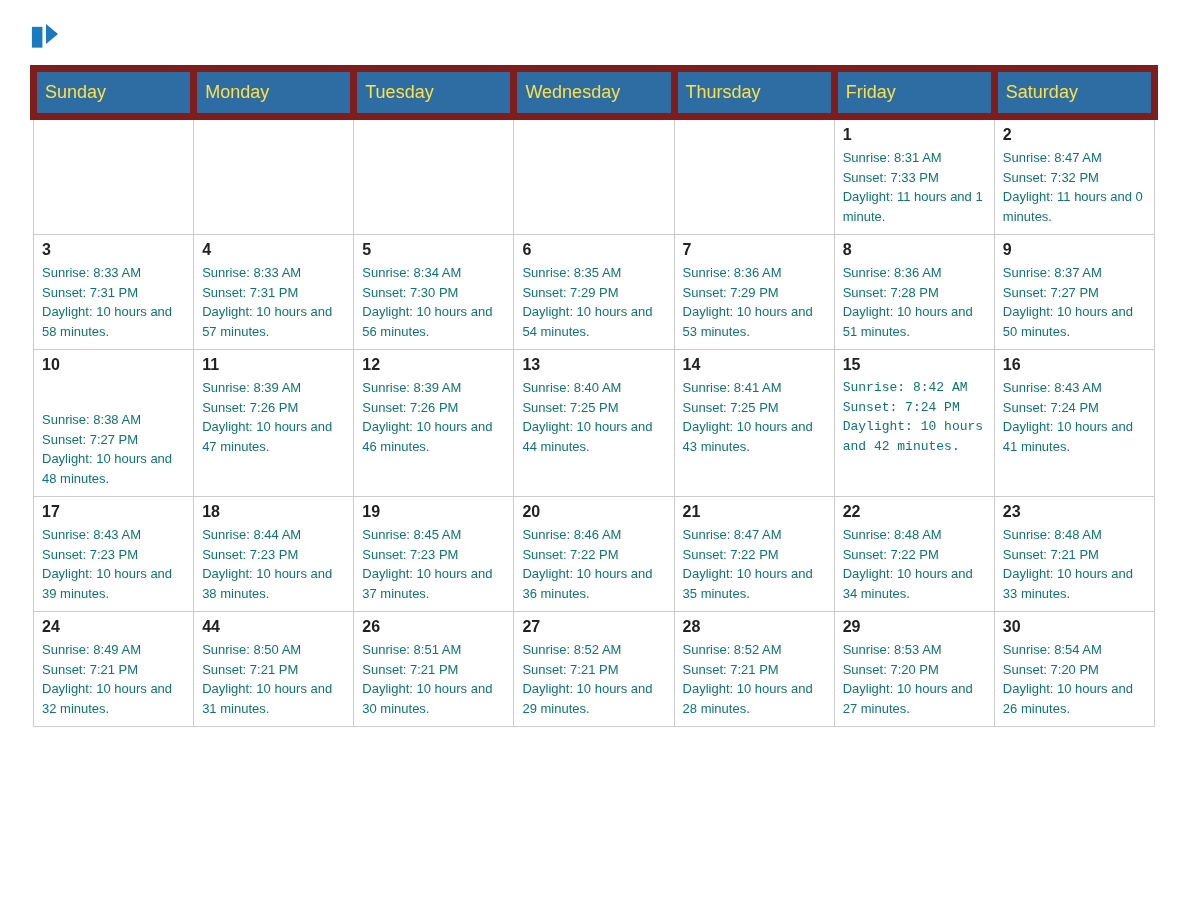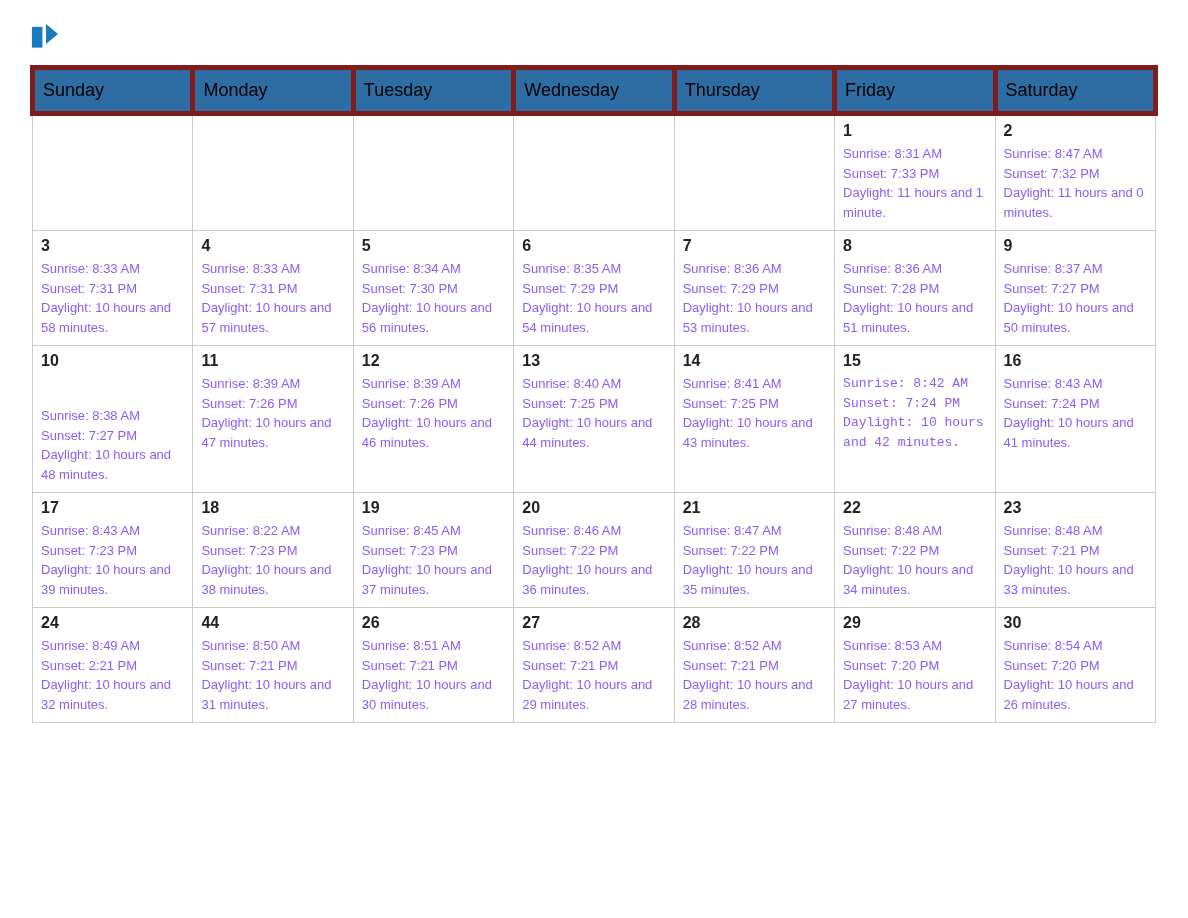--- a/index.html
+++ b/index.html
@@ -61,26 +61,26 @@
       color: #444;
       margin-top: 4px;
     }
     .calendar {
       width: 100%;
       border-collapse: collapse;
       border: 1px solid #aaa;
     }
     .calendar th {
       background-color: #2e6da4;
-      color: #000000;
+      color: #fde047;
       font-size: 18px;
       font-weight: normal;
       padding: 10px 8px;
       text-align: left;
-      border: 5px solid #7f1d1d;
+      border: 7px solid #7f1d1d;
     }
     .calendar td {
       width: 14.28%;
       vertical-align: top;
       padding: 6px 8px 8px;
       border: 1px solid #ccc;
       font-size: 13px;
       color: #333;
       min-height: 110px;
     }
@@ -90,21 +90,21 @@
     .day-number {
       font-size: 16px;
       font-weight: bold;
       color: #222;
       display: block;
       margin-bottom: 4px;
     }
     .day-info {
       font-size: 13px;
       line-height: 1.5;
-      color: #8b5cf6;
+      color: #0f766e;
     }
     .empty-cell {
       background-color: #f9f9f9;
     }
     .calendar tbody tr td {
       background-color: #fff;
     }
     .calendar tbody tr:nth-child(odd) td {
       background-color: #fff;
     }
@@ -252,21 +252,21 @@
       </tr>
       <tr class="week-row">
         <td>
           <span class="day-number">17</span>
           <div class="day-info" style="white-space: pre-line;">Sunrise: 8:43 AM
 Sunset: 7:23 PM
 Daylight: 10 hours and 39 minutes.</div>
         </td>
         <td>
           <span class="day-number">18</span>
-          <div class="day-info" style="white-space: pre-line;">Sunrise: 8:22 AM
+          <div class="day-info" style="white-space: pre-line;">Sunrise: 8:44 AM
 Sunset: 7:23 PM
 Daylight: 10 hours and 38 minutes.</div>
         </td>
         <td>
           <span class="day-number">19</span>
           <div class="day-info" style="white-space: pre-line;">Sunrise: 8:45 AM
 Sunset: 7:23 PM
 Daylight: 10 hours and 37 minutes.</div>
         </td>
         <td>
@@ -291,21 +291,21 @@
           <span class="day-number">23</span>
           <div class="day-info" style="white-space: pre-line;">Sunrise: 8:48 AM
 Sunset: 7:21 PM
 Daylight: 10 hours and 33 minutes.</div>
         </td>
       </tr>
       <tr class="week-row">
         <td>
           <span class="day-number">24</span>
           <div class="day-info" style="white-space: pre-line;">Sunrise: 8:49 AM
-Sunset: 2:21 PM
+Sunset: 7:21 PM
 Daylight: 10 hours and 32 minutes.</div>
         </td>
         <td>
           <span class="day-number">44</span>
           <div class="day-info" style="white-space: pre-line;">Sunrise: 8:50 AM
 Sunset: 7:21 PM
 Daylight: 10 hours and 31 minutes.</div>
         </td>
         <td>
           <span class="day-number">26</span>

